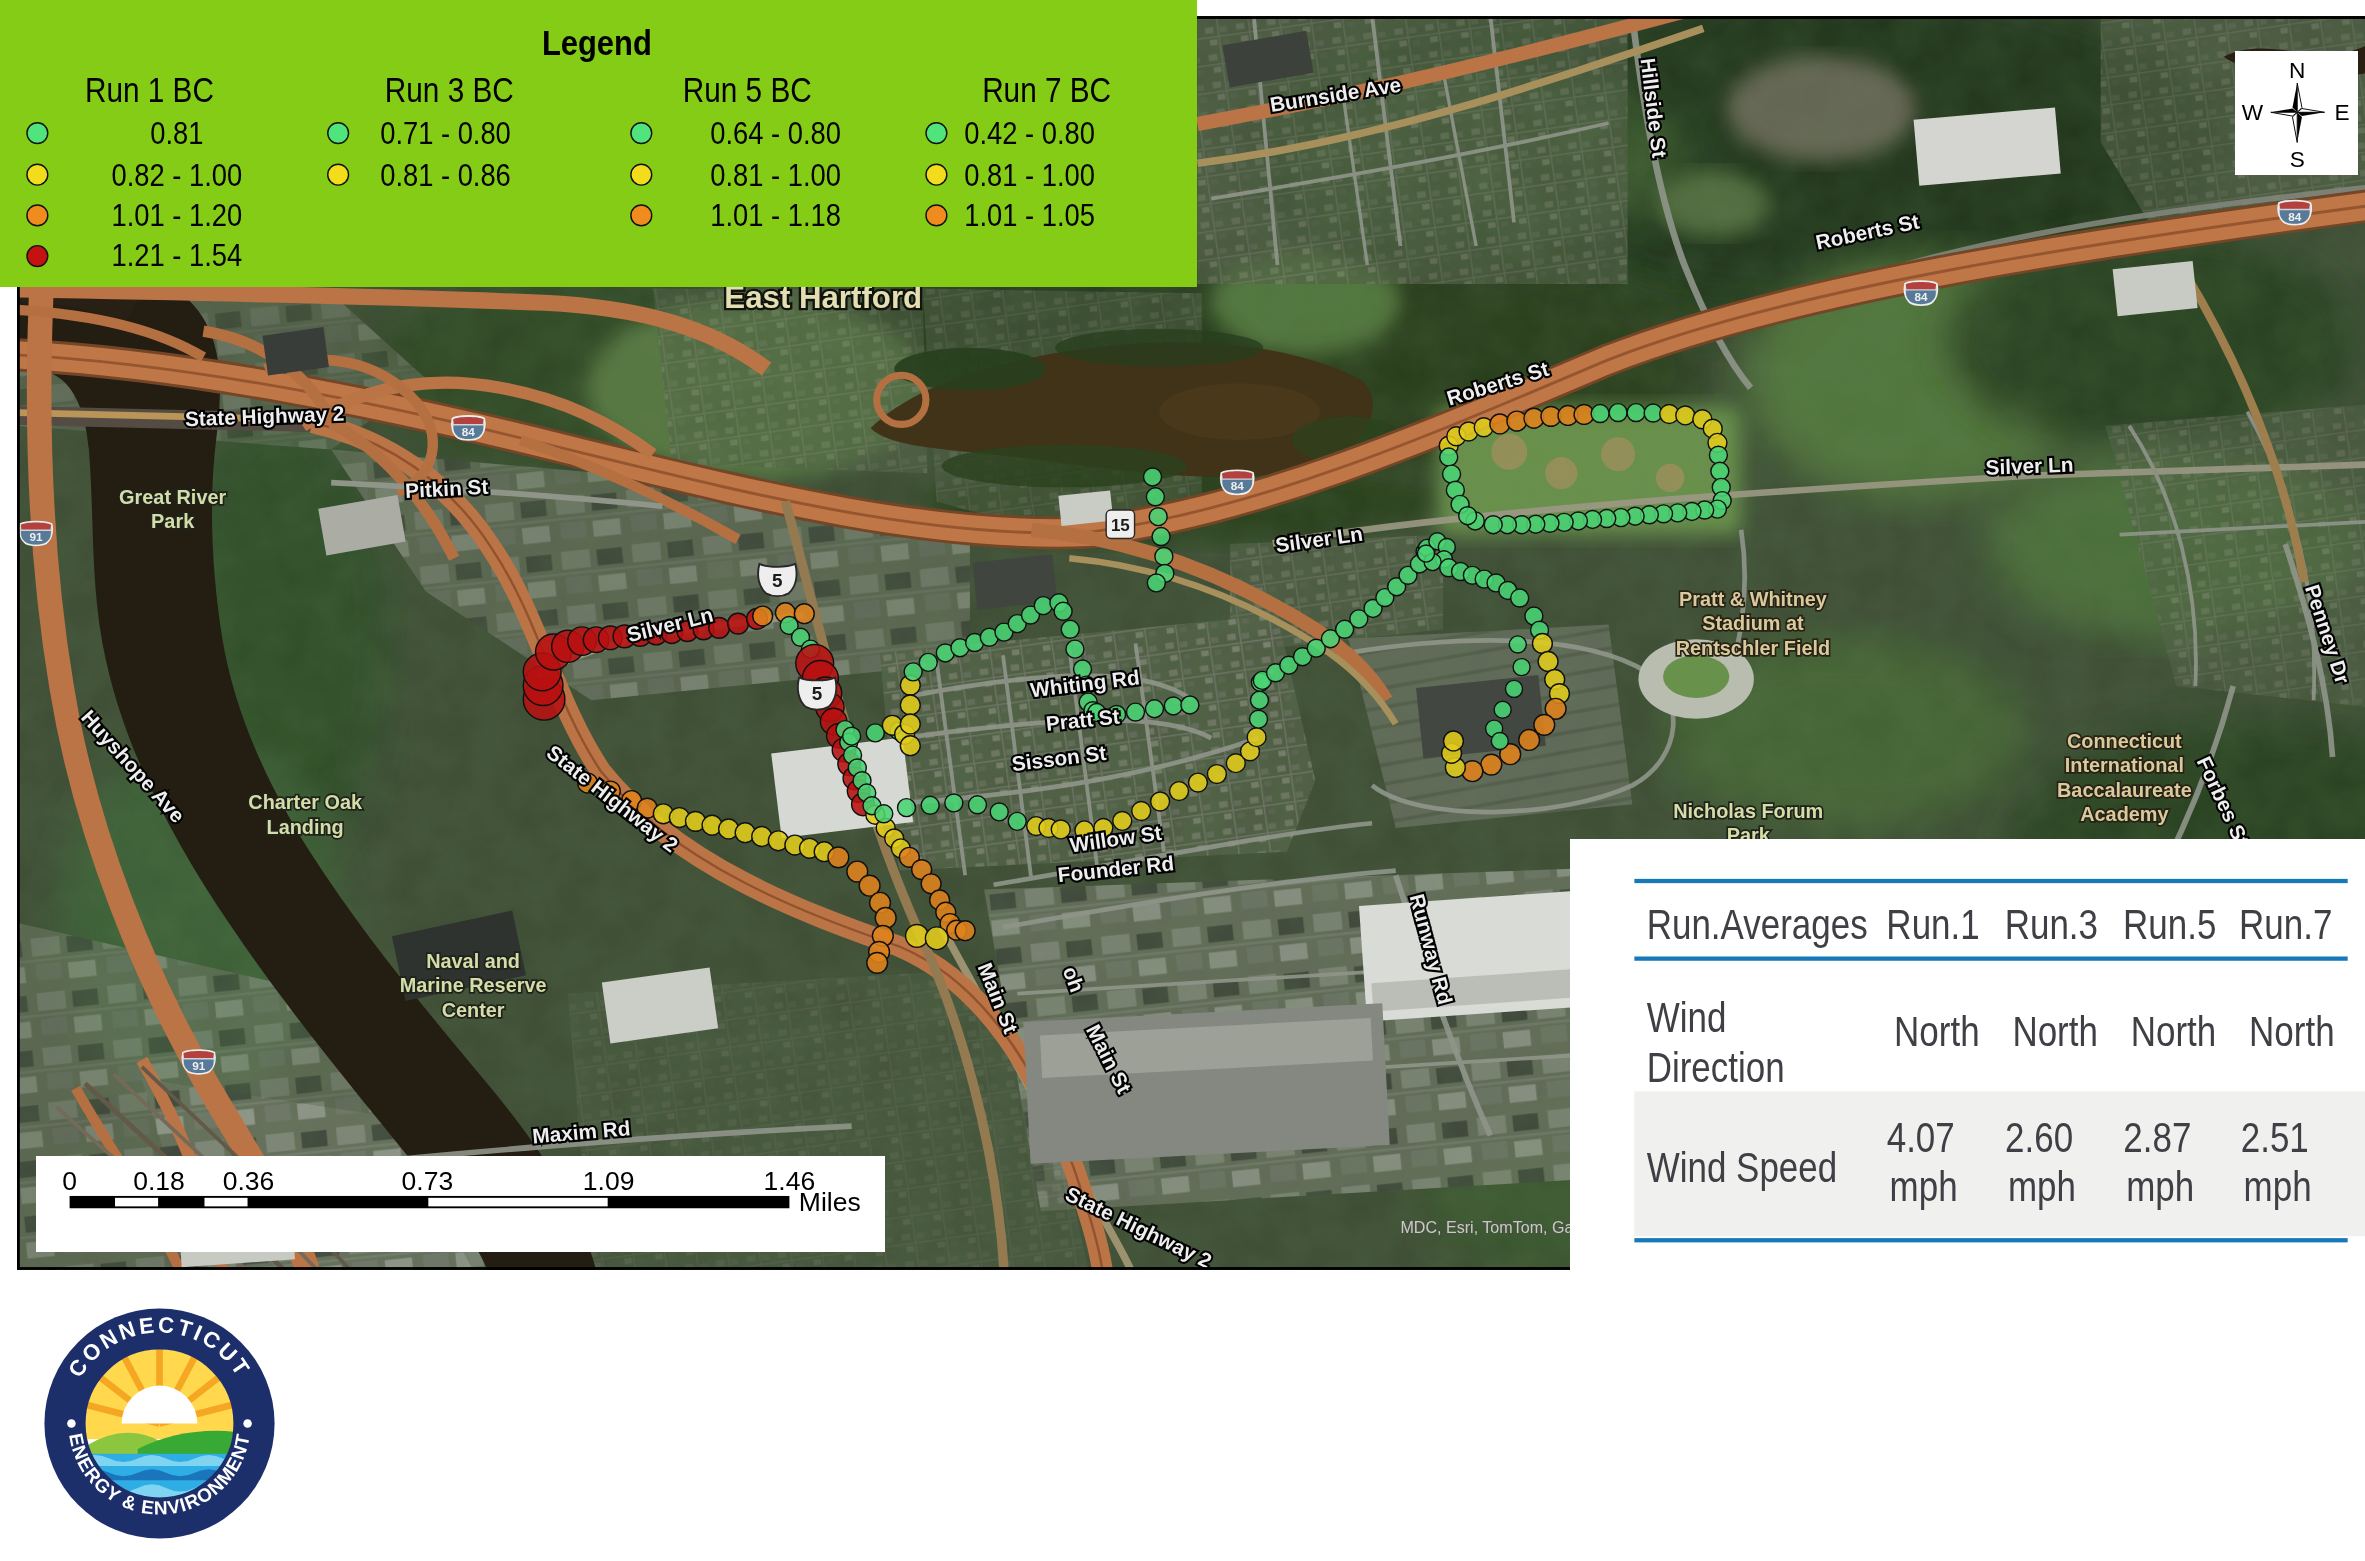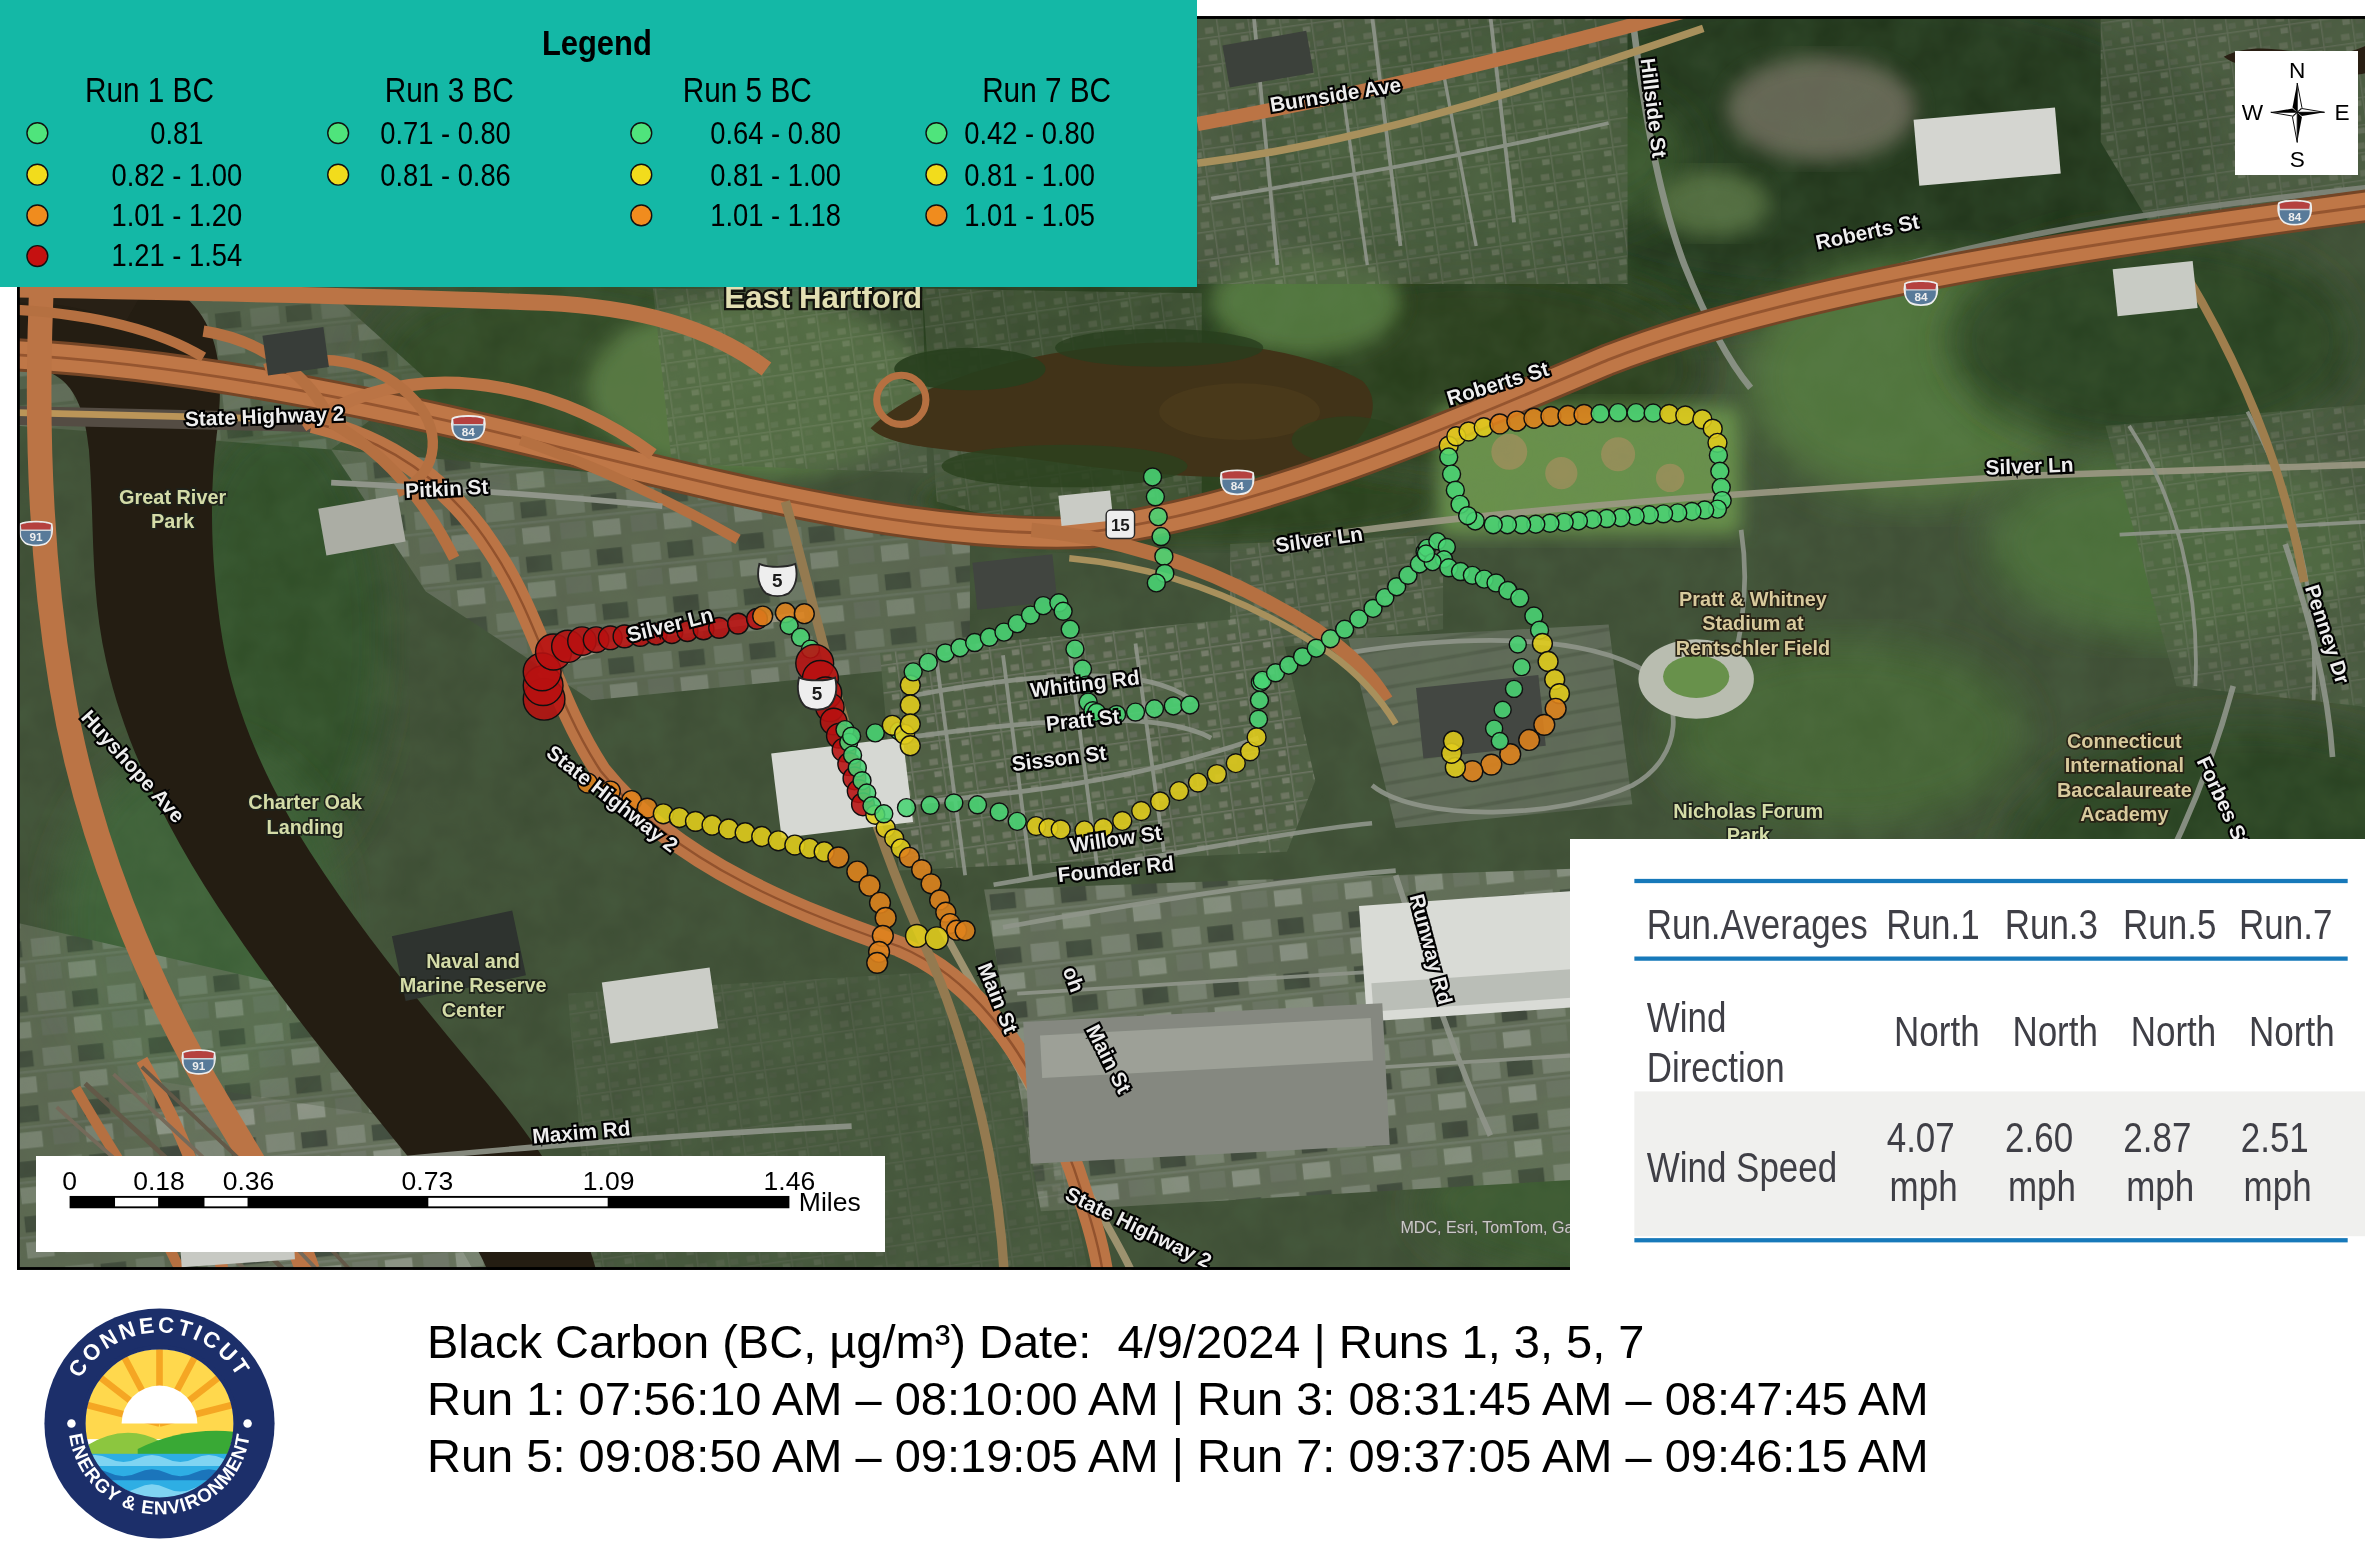--- a/index.html
+++ b/index.html
@@ -760,21 +760,21 @@
  <rect x="-30" y="-30" width="60" height="60" rx="10" fill="#ffffff" stroke="#2a2a2a" stroke-width="3"></rect>
  <text x="0" y="14" text-anchor="middle" font-size="36" fill="#1c1c1c" font-weight="bold">15</text>
 </g>
 </g>
 
 <rect x="36" y="34" width="5026" height="2650" fill="#0a140a" opacity="0.07"></rect>
 
 <rect x="39" y="37" width="5020" height="2644" fill="none" stroke="#000000" stroke-width="6"></rect>
 </svg>
 
-<div id="legend" class="abs" style="left:0;top:0;width:1197px;height:287px;background:#14b8a6;">
+<div id="legend" class="abs" style="left:0;top:0;width:1197px;height:287px;background:#84cc16;">
 <svg width="1197" height="287" viewBox="0 0 2531 606" font-family="Liberation Sans, sans-serif">
 
 <text transform="translate(1262 115) scale(0.86 1)" text-anchor="middle" font-size="76" font-weight="bold" fill="#000000">Legend</text>
 <g font-size="74" fill="#000000">
 
 <text transform="translate(316 215) scale(0.85 1)" text-anchor="middle">Run 1 BC</text>
 
 <text transform="translate(950 215) scale(0.85 1)" text-anchor="middle">Run 3 BC</text>
 
 <text transform="translate(1580 215) scale(0.85 1)" text-anchor="middle">Run 5 BC</text>
@@ -946,19 +946,14 @@
  </text>
 
  <text font-family="Liberation Sans, sans-serif" font-size="40" font-weight="bold" fill="#ffffff" letter-spacing="2">
   <textPath href="#arcBot" startOffset="50%" text-anchor="middle">ENERGY &amp; ENVIRONMENT</textPath>
  </text>
 
  <circle cx="60" cy="246" r="9" fill="#ffffff"></circle>
  <circle cx="432" cy="246" r="9" fill="#ffffff"></circle>
 </svg>
 
-<div class="abs" style="left:427px;top:43px;font-size:47px;color:#000;line-height:57px;white-space:nowrap;">
-Black Carbon (BC, µg/m³) Date:&nbsp; 4/9/2024 | Runs 1, 3, 5, 7<br>
-Run 1: 07:56:10 AM – 08:10:00 AM | Run 3: 08:31:45 AM – 08:47:45 AM<br>
-Run 5: 09:08:50 AM – 09:19:05 AM | Run 7: 09:37:05 AM – 09:46:15 AM
 </div>
-</div>
 
 
 </body></html>

